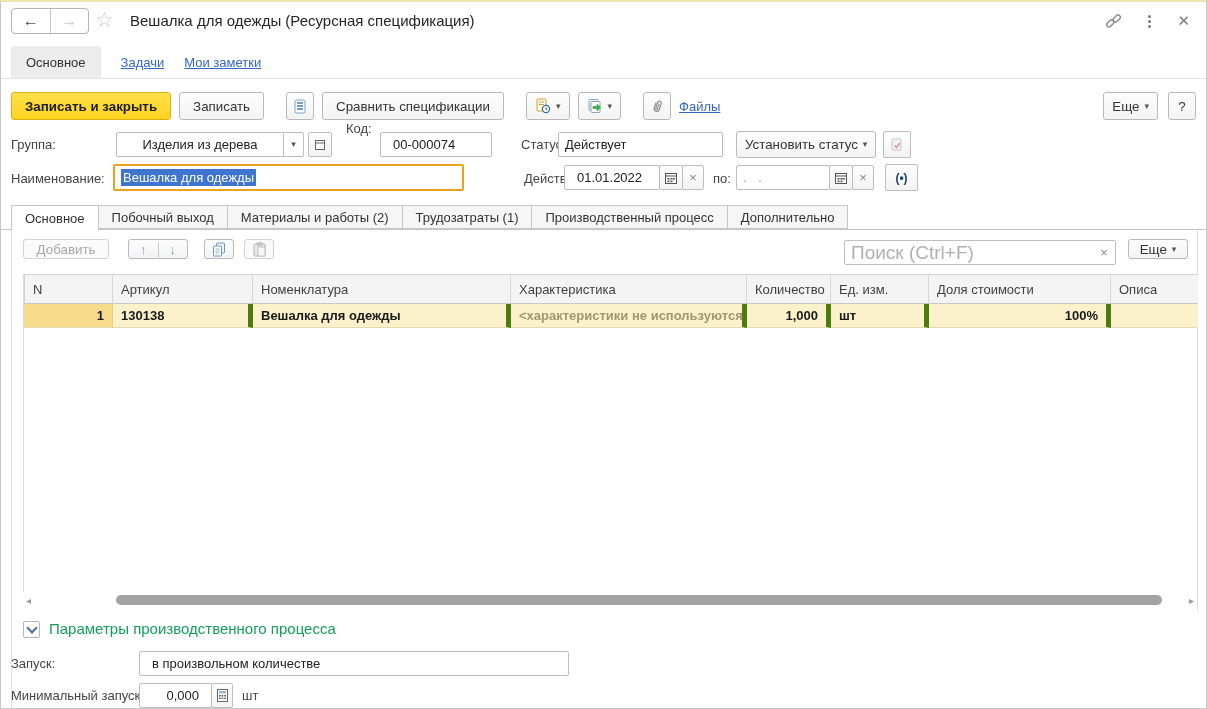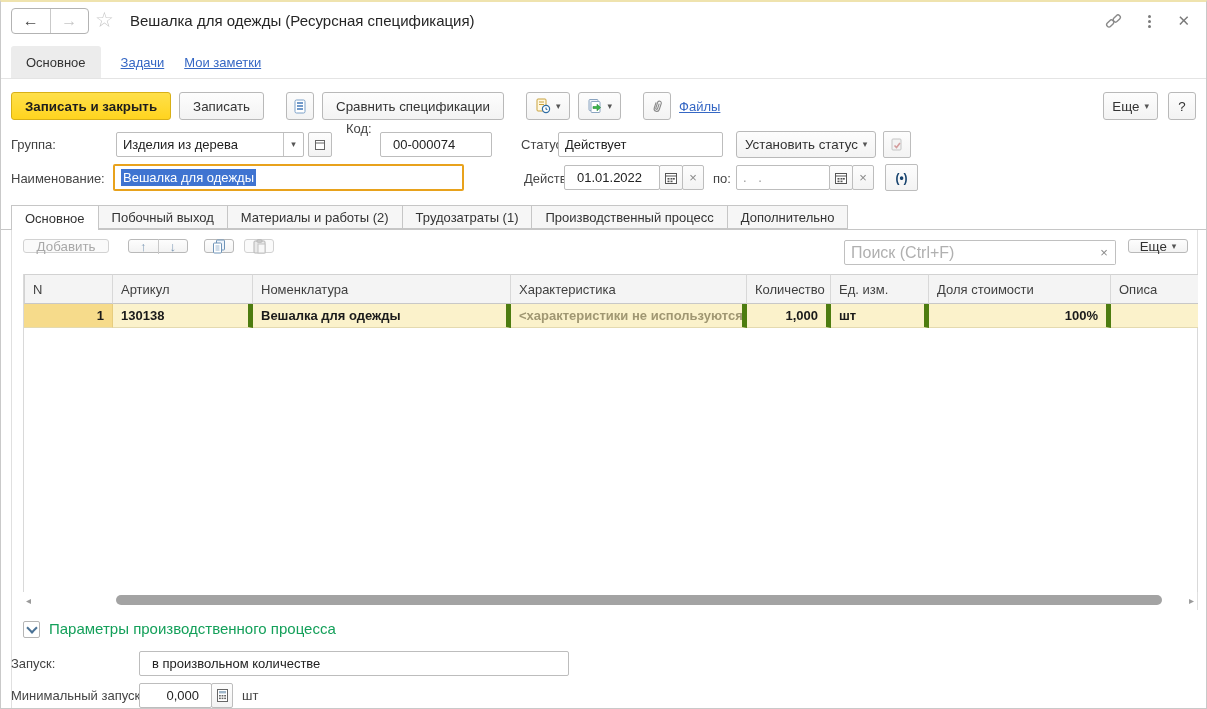--- a/index.html
+++ b/index.html
@@ -37,43 +37,43 @@
   .caret{font-size:9px;color:#555;line-height:1;}
   .link{color:#3567c4;text-decoration:underline;cursor:pointer;}
   .cmd-right{right:10px;top:90px;display:flex;gap:10px;}
   .btn.disabled{color:#a8a8a8;background:#fafafa;border-color:#d2d2d2;cursor:default;}
   
   .lbl{position:absolute;color:#444;white-space:nowrap;}
   .fld{position:absolute;box-sizing:border-box;height:25px;border:1px solid #bdbdbd;border-radius:2px;
        background:#fff;display:flex;align-items:center;padding:0 6px;font-size:13px;color:#222;}
   input.fld{font-family:inherit;outline:none;padding:0 12px;}
   .combo{padding:0;}
-  .combo .combo-text{flex:1;padding:0 6px;}
+  .combo .combo-text{flex:1;padding:0 6px;text-align:center;}
   .combo .combo-dd{width:19px;align-self:stretch;border-left:1px solid #c4c4c4;display:flex;align-items:center;justify-content:center;cursor:pointer;}
   .minibtn{position:absolute;box-sizing:border-box;height:25px;border:1px solid #bdbdbd;border-radius:2px;
        background:linear-gradient(#fdfdfd,#f3f3f3);display:flex;align-items:center;justify-content:center;cursor:pointer;}
   .name-input{border:2px solid #e8a21c;height:27px;}
   .sel{background:#3f74d1;color:#fff;padding:1px 2px;}
   .ph{color:#9a9a9a;letter-spacing:4px;}
   .histbtn{font-weight:bold;color:#17436e;font-size:12px;}
   
   .tabstrip{left:10px;top:203px;display:flex;z-index:2;}
   .tab{height:24px;box-sizing:border-box;padding:0 13px;display:flex;align-items:center;
        border:1px solid #c6c6c6;background:#f6f6f6;margin-left:-1px;color:#333;cursor:pointer;white-space:nowrap;}
   .tab:first-child{margin-left:0;}
   .tab.active{background:#fff;height:25px;border-bottom:none;z-index:3;}
   .tabline{position:absolute;left:0;right:0;top:227px;border-top:1px solid #c6c6c6;}
   .vline{position:absolute;width:1px;background:#e0e0e0;}
   
-  .gtb-btn{position:absolute;top:237px;height:14px;}
+  .gtb-btn{position:absolute;top:237px;height:20px;}
   .pairbtn{display:flex;padding:0;}
   .pairbtn span{width:29px;display:flex;align-items:center;justify-content:center;font-weight:bold;color:#7d99b5;}
   .pairbtn span+span{border-left:1px solid #c9c9c9;}
   .search{position:absolute;left:843px;top:238px;width:250px;height:25px;box-sizing:border-box;
-          border:1px solid #c0c0c0;border-radius:2px 0 0 2px;padding:0 6px;font-family:inherit;font-size:16px;outline:none;}
+          border:1px solid #c0c0c0;border-radius:2px 0 0 2px;padding:0 6px;font-family:inherit;font-size:19px;outline:none;}
   .search::placeholder{color:#b0b0b0;}
   .search-x{position:absolute;left:1092px;top:238px;width:23px;height:25px;box-sizing:border-box;
           border:1px solid #c0c0c0;border-left:none;border-radius:0 2px 2px 0;background:#fff;
           display:flex;align-items:center;justify-content:center;color:#888;cursor:pointer;}
   
   .grid-body{left:22px;top:272px;width:1175px;height:318px;border-left:1px solid #d9d9d9;border-right:1px solid #d9d9d9;box-sizing:border-box;background:#fff;}
   .gridrow{display:grid;grid-template-columns:89px 140px 258px 236px 84px 98px 182px 87px;}
   .hcell{box-sizing:border-box;background:#f4f4f4;border-top:1px solid #d2d2d2;border-bottom:1px solid #c8c8c8;
          border-right:1px solid #d8d8d8;padding:7px 8px 6px;color:#3f3f3f;white-space:nowrap;overflow:hidden;cursor:pointer;}
   .dcell{box-sizing:border-box;background:#fbf2cb;border-right:5px solid #4d7c0f;border-bottom:1px solid #e4dab0;

